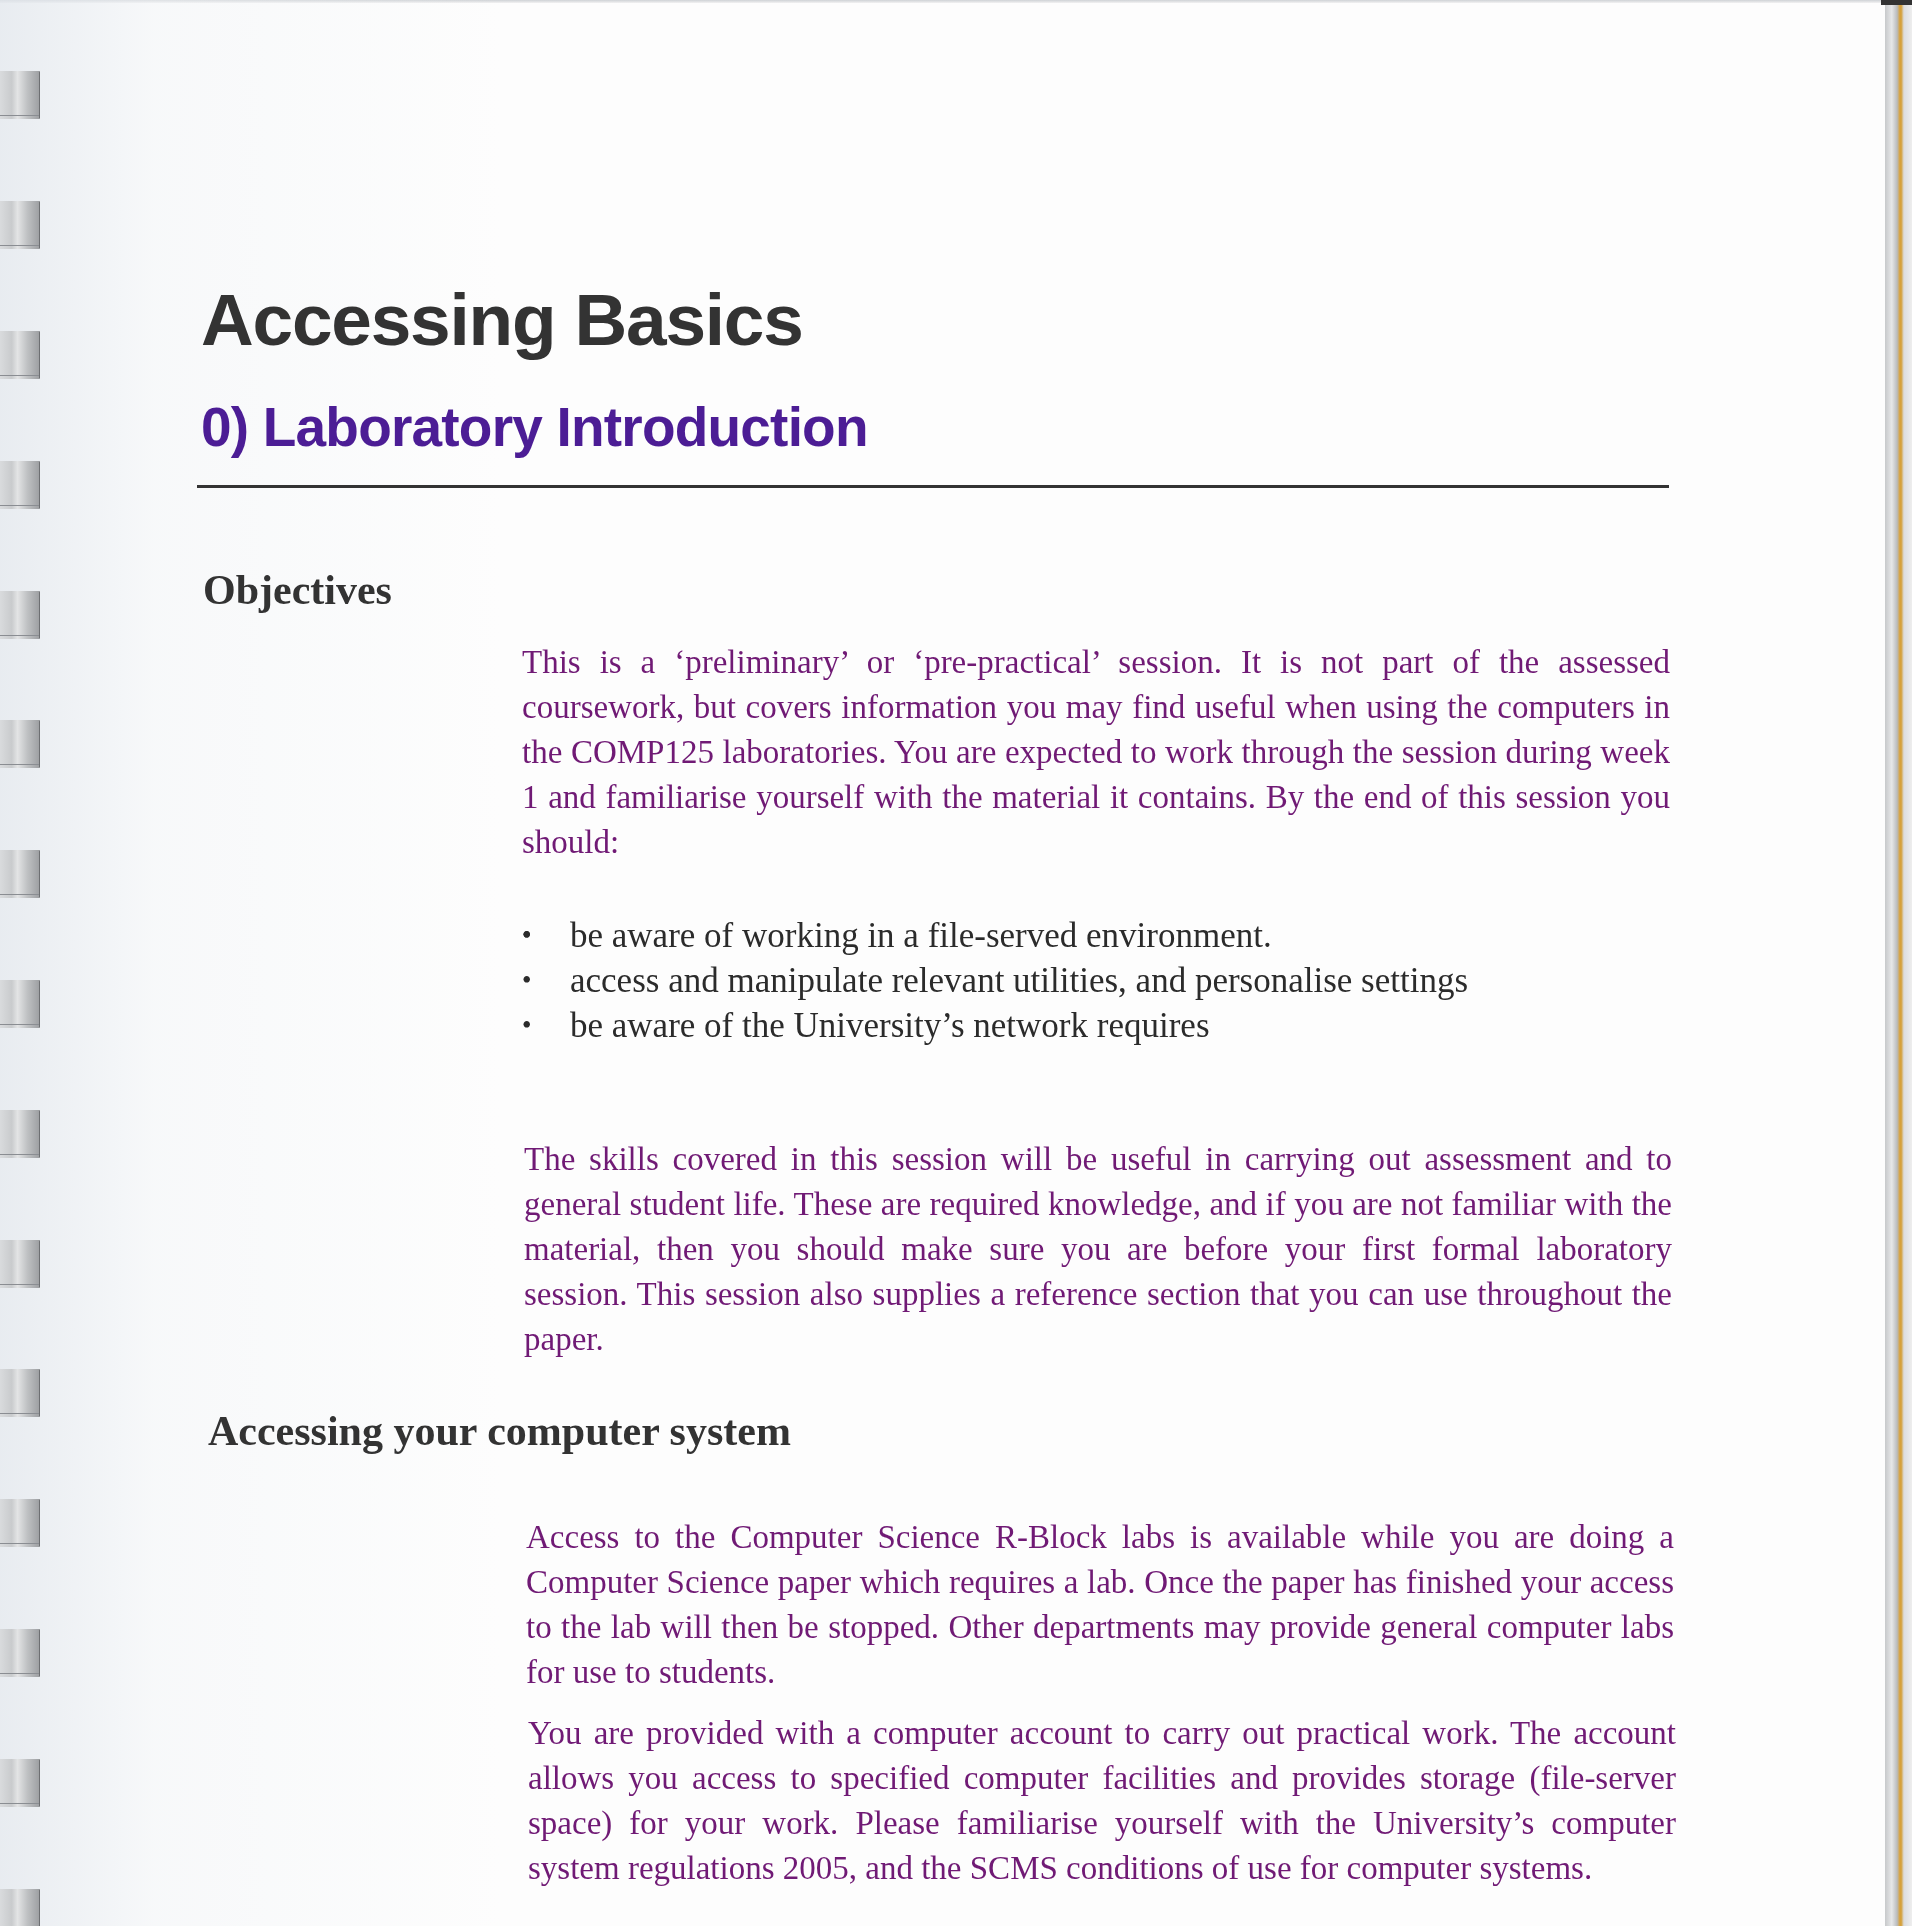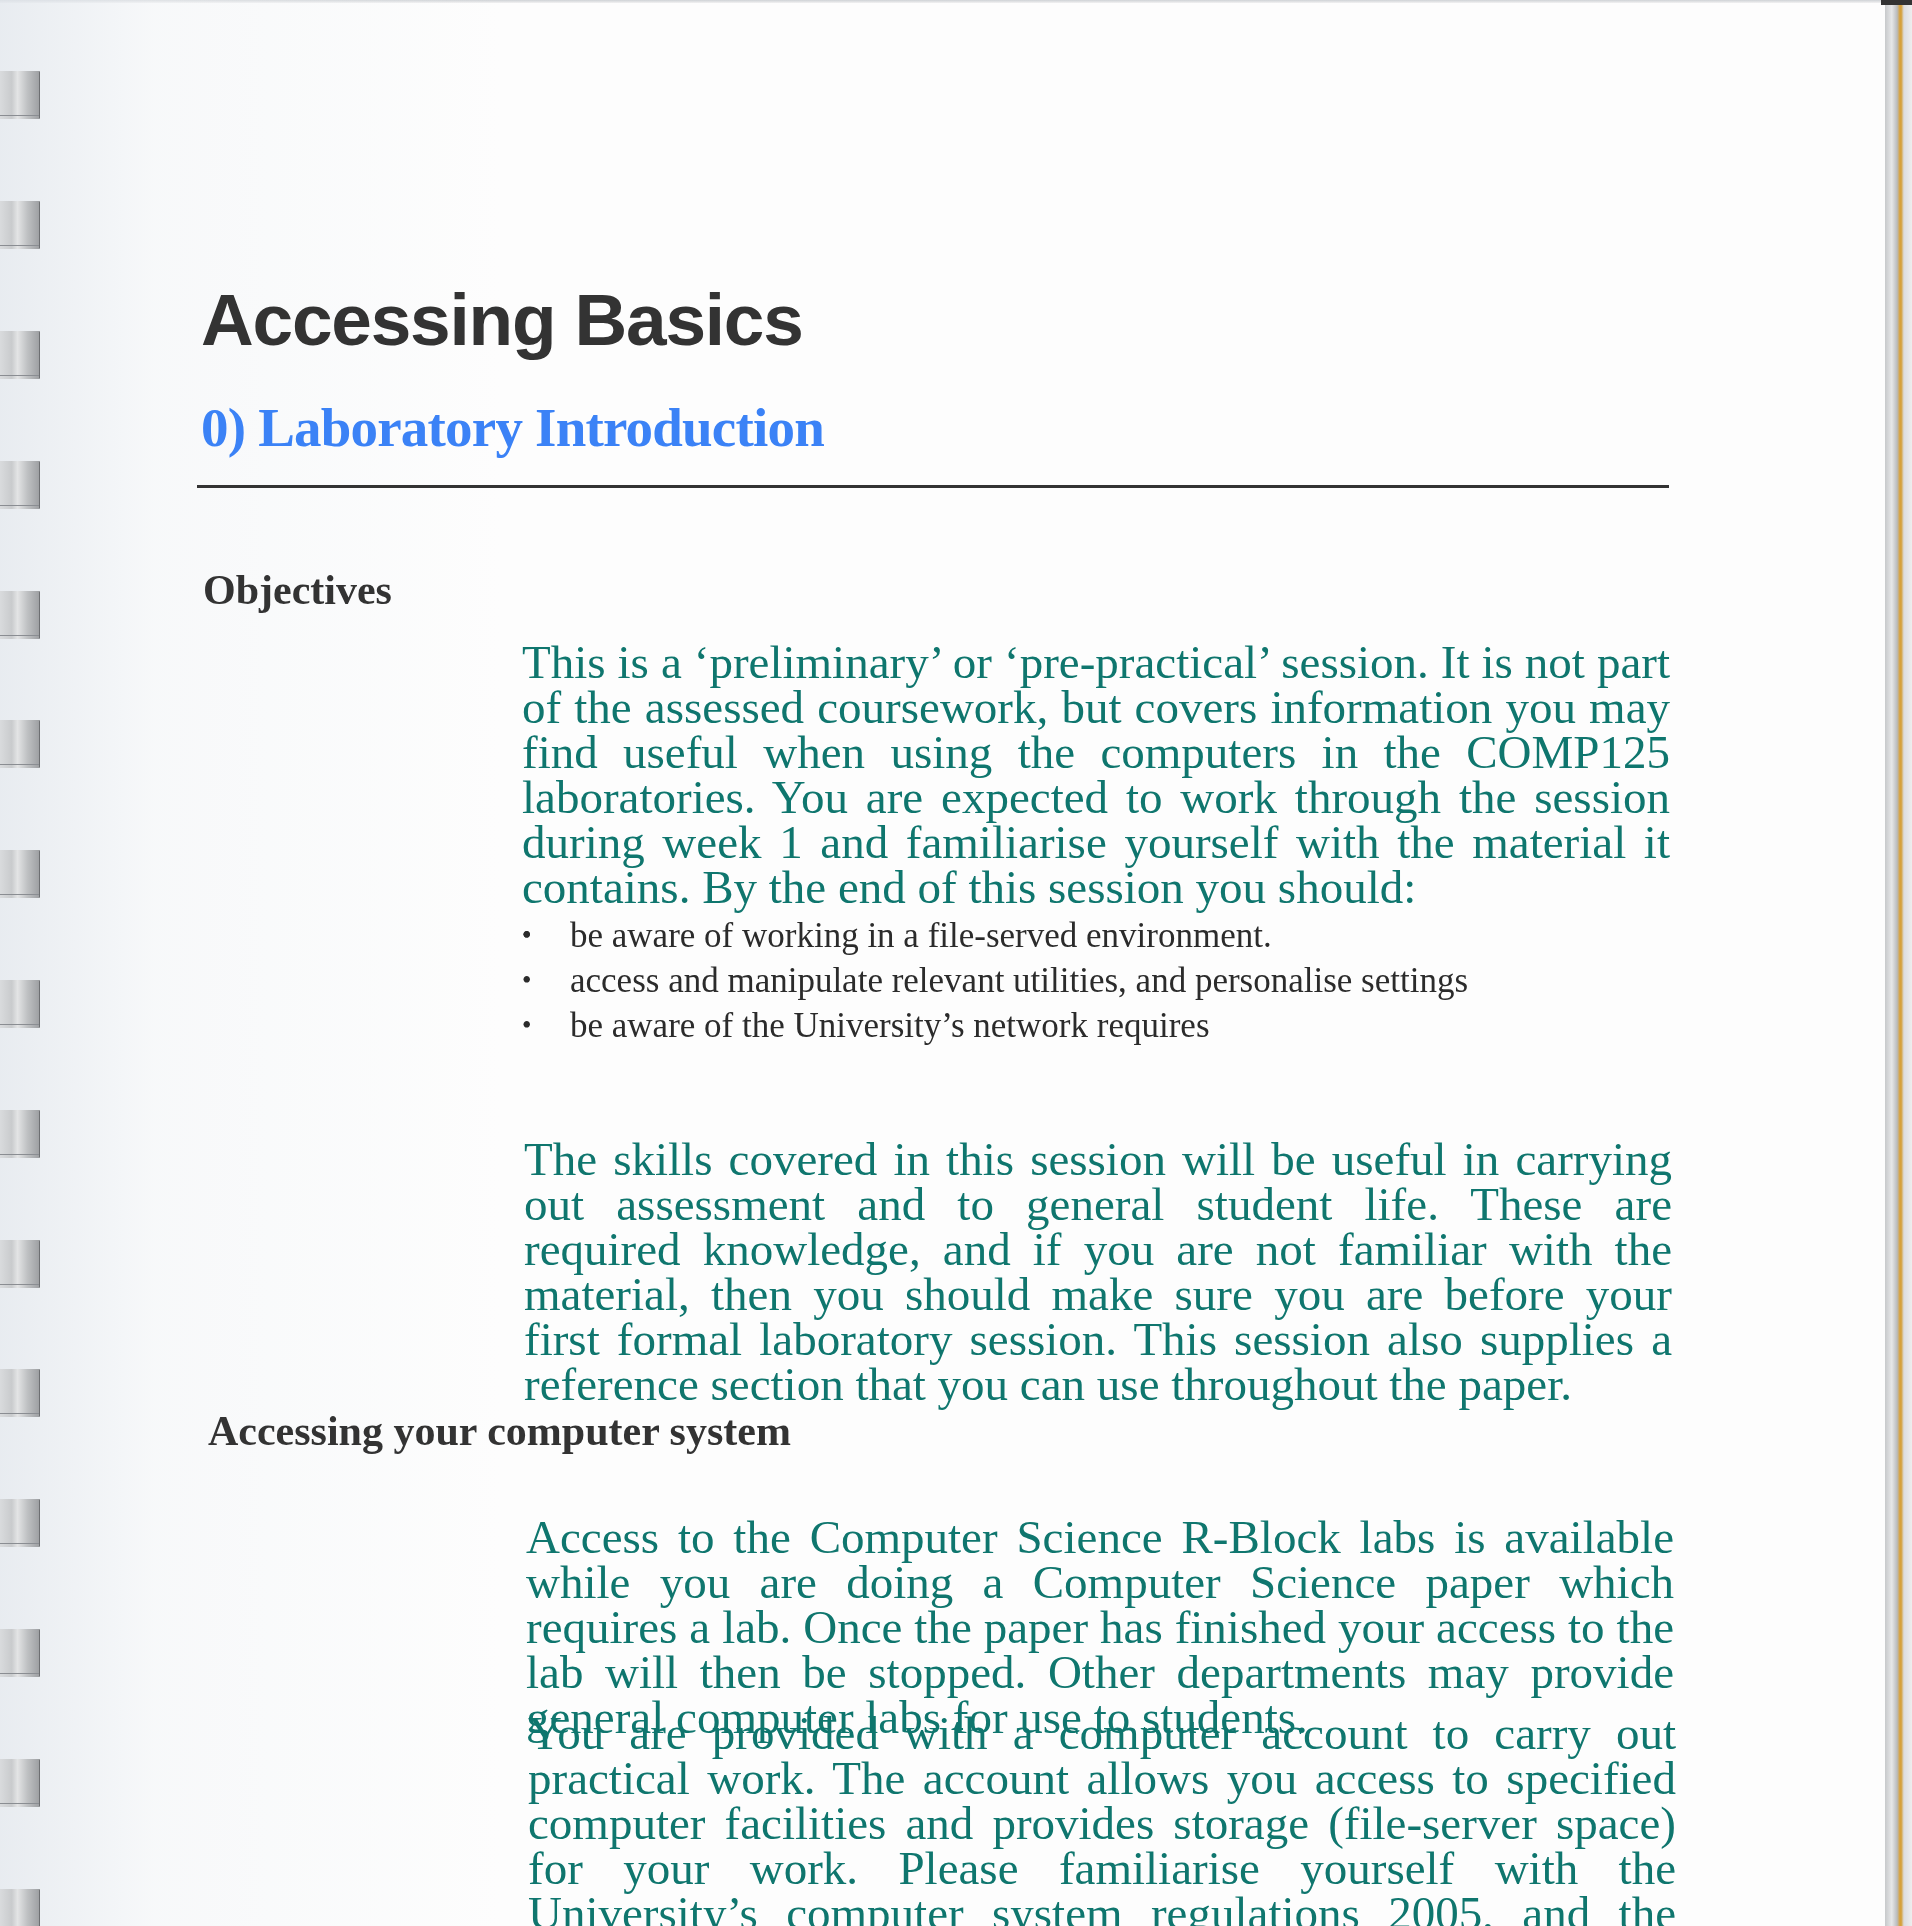--- a/index.html
+++ b/index.html
@@ -41,37 +41,37 @@
 
   .content { position: absolute; left: 0; top: 0; width: 100%; height: 100%; }
 
   .h1 {
     position: absolute; left: 201px; top: 283px;
     font-family: "Liberation Sans", sans-serif; font-weight: bold;
     font-size: 73px; letter-spacing: -1.2px; color: #333; margin: 0; line-height: 1;
   }
   .h2 {
     position: absolute; left: 201px; top: 400px;
-    font-family: Liberation Serif, serif; font-weight: bold;
-    font-size: 55px; letter-spacing: -0.8px; color: #3b82f6; margin: 0; line-height: 1;
+    font-family: Liberation Sans, sans-serif; font-weight: bold;
+    font-size: 55px; letter-spacing: -0.8px; color: #4c1d95; margin: 0; line-height: 1;
   }
   .rule {
     position: absolute; left: 197px; top: 485px; width: 1472px; height: 2.7px; background: #333;
   }
   .h3 {
     position: absolute; font-family: Liberation Serif, serif; font-weight: bold;
     color: #333; margin: 0; line-height: 1;
   }
   .h3.objectives { left: 203px; top: 569px; font-size: 42px; }
   .h3.accessing { left: 208px; top: 1410px; font-size: 42px; }
 
   .para {
     position: absolute; width: 1148px;
-    font-size: 47px; line-height: 45px; text-align: justify;
-    margin: 0; color: #0f766e;
+    font-size: 33px; line-height: 45px; text-align: justify;
+    margin: 0; color: #701a75;
   }
   .p-obj { left: 522px; top: 640px; }
   .p-skills { left: 524px; top: 1137px; }
   .p-access1 { left: 526px; top: 1483px; margin-top: 32px; }
   .p-access2 { left: 528px; top: 1711px; }
 
   .bullets {
     position: absolute; left: 522px; top: 913px; width: 1156px;
     list-style: none; margin: 0; padding: 0;
     font-size: 35px; line-height: 45px; color: #2b2b2b;

